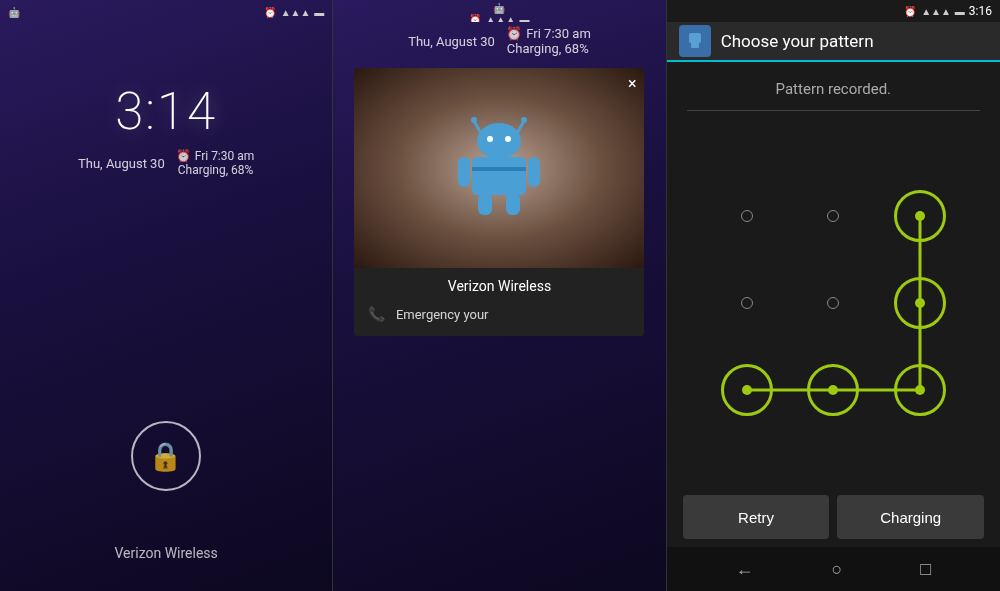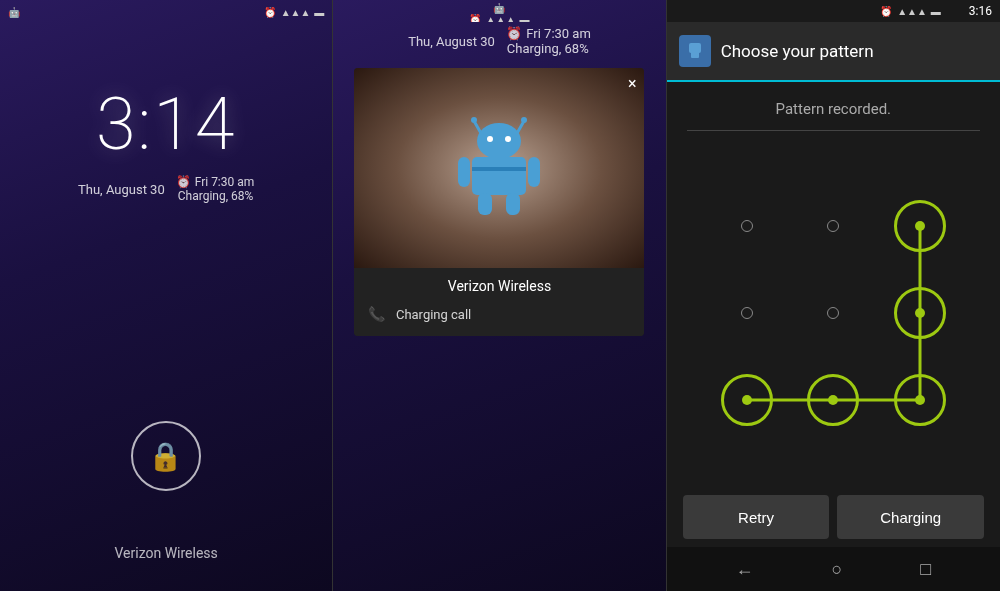--- a/index.html
+++ b/index.html
@@ -30,21 +30,21 @@
       align-items: center;
       justify-content: space-between;
       padding: 3px 8px 0;
     }
     .status-left { display: flex; align-items: center; gap: 4px; }
     .status-right { display: flex; align-items: center; gap: 4px; }
     .status-icon { color: #ccc; font-size: 10px; }
     .panel1 .time-display {
       margin-top: 60px;
       color: #fff;
-      font-size: 72px;
+      font-size: 51px;
       font-weight: 200;
       letter-spacing: 2px;
       text-shadow: 0 0 20px rgba(255,255,255,0.3);
     }
     .panel1 .date-row {
       display: flex;
       align-items: center;
       gap: 12px;
       margin-top: 8px;
       color: rgba(255,255,255,0.8);
@@ -169,21 +169,21 @@
       width: 334px;
       height: 591px;
       background: #1a1a1a;
       display: flex;
       flex-direction: column;
       position: relative;
       overflow: hidden;
     }
     .panel3-header {
       background: #2a2a2a;
-      height: 60px;
+      height: 40px;
       display: flex;
       align-items: center;
       padding: 0 12px;
       gap: 10px;
       border-bottom: 2px solid #00bcd4;
     }
     .header-icon {
       width: 32px;
       height: 32px;
       background: #3a6ea8;
@@ -202,21 +202,21 @@
     .panel3-status {
       background: #2a2a2a;
       height: 22px;
       display: flex;
       align-items: center;
       justify-content: flex-end;
       padding: 0 8px;
       gap: 4px;
     }
     .p3-status-icon { color: #ccc; font-size: 10px; }
-    .p3-time { color: #fff; font-size: 12px; margin-left: 24px; }
+    .p3-time { color: #fff; font-size: 12px; }
     .pattern-message {
       text-align: center;
       color: #aaa;
       font-size: 15px;
       padding: 18px 12px 12px;
     }
     .divider-line {
       height: 1px;
       background: #444;
       margin: 0 20px;
@@ -391,21 +391,21 @@
         <rect x="74" y="44" width="12" height="30" rx="6" fill="#4a9fd4"></rect>
 
         <rect x="24" y="80" width="14" height="22" rx="6" fill="#4a9fd4"></rect>
         <rect x="52" y="80" width="14" height="22" rx="6" fill="#4a9fd4"></rect>
       </svg>
     </div>
     <div class="photo-bottom">
       <div class="app-title">Verizon Wireless</div>
       <div class="emergency-row">
         <span class="phone-icon-sm">📞</span>
-        <span>Charging call</span>
+        <span>Emergency your</span>
       </div>
     </div>
   </div>
 </div>
 
 <div class="panel-divider"></div>
 
 <div class="panel3">
   <div class="panel3-status" style="background:#1a1a1a; height:22px; display:flex; align-items:center; justify-content:flex-end; padding:0 8px; gap:4px;">
     <span class="p3-status-icon">⏰</span>

